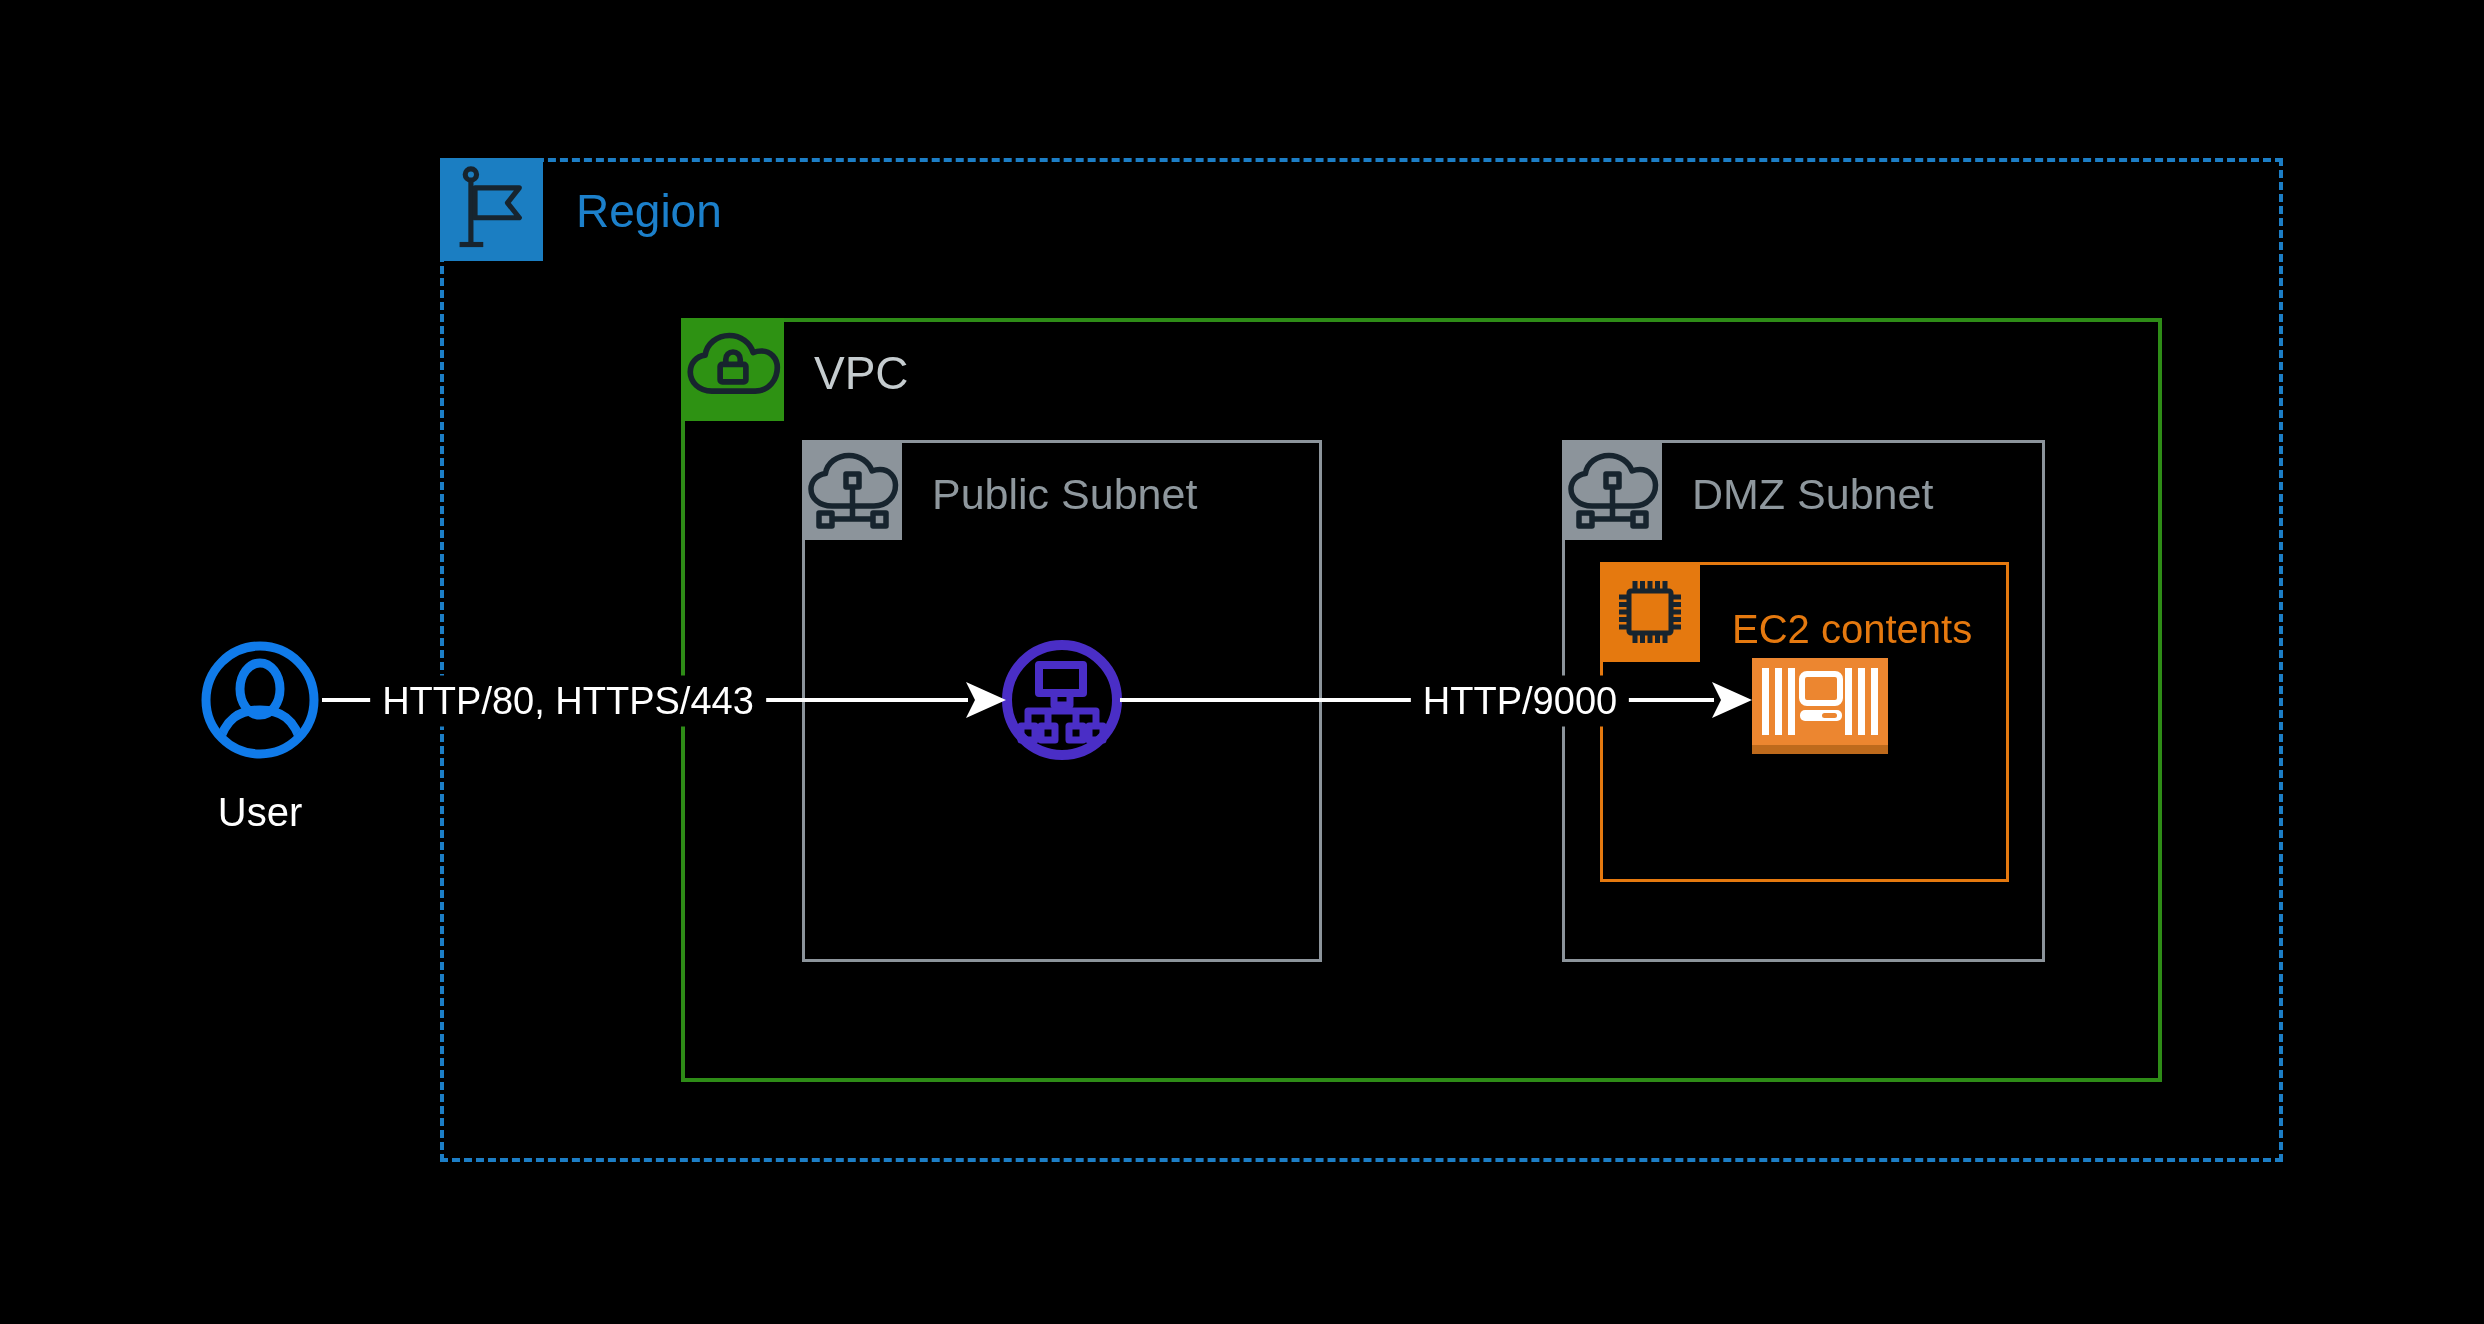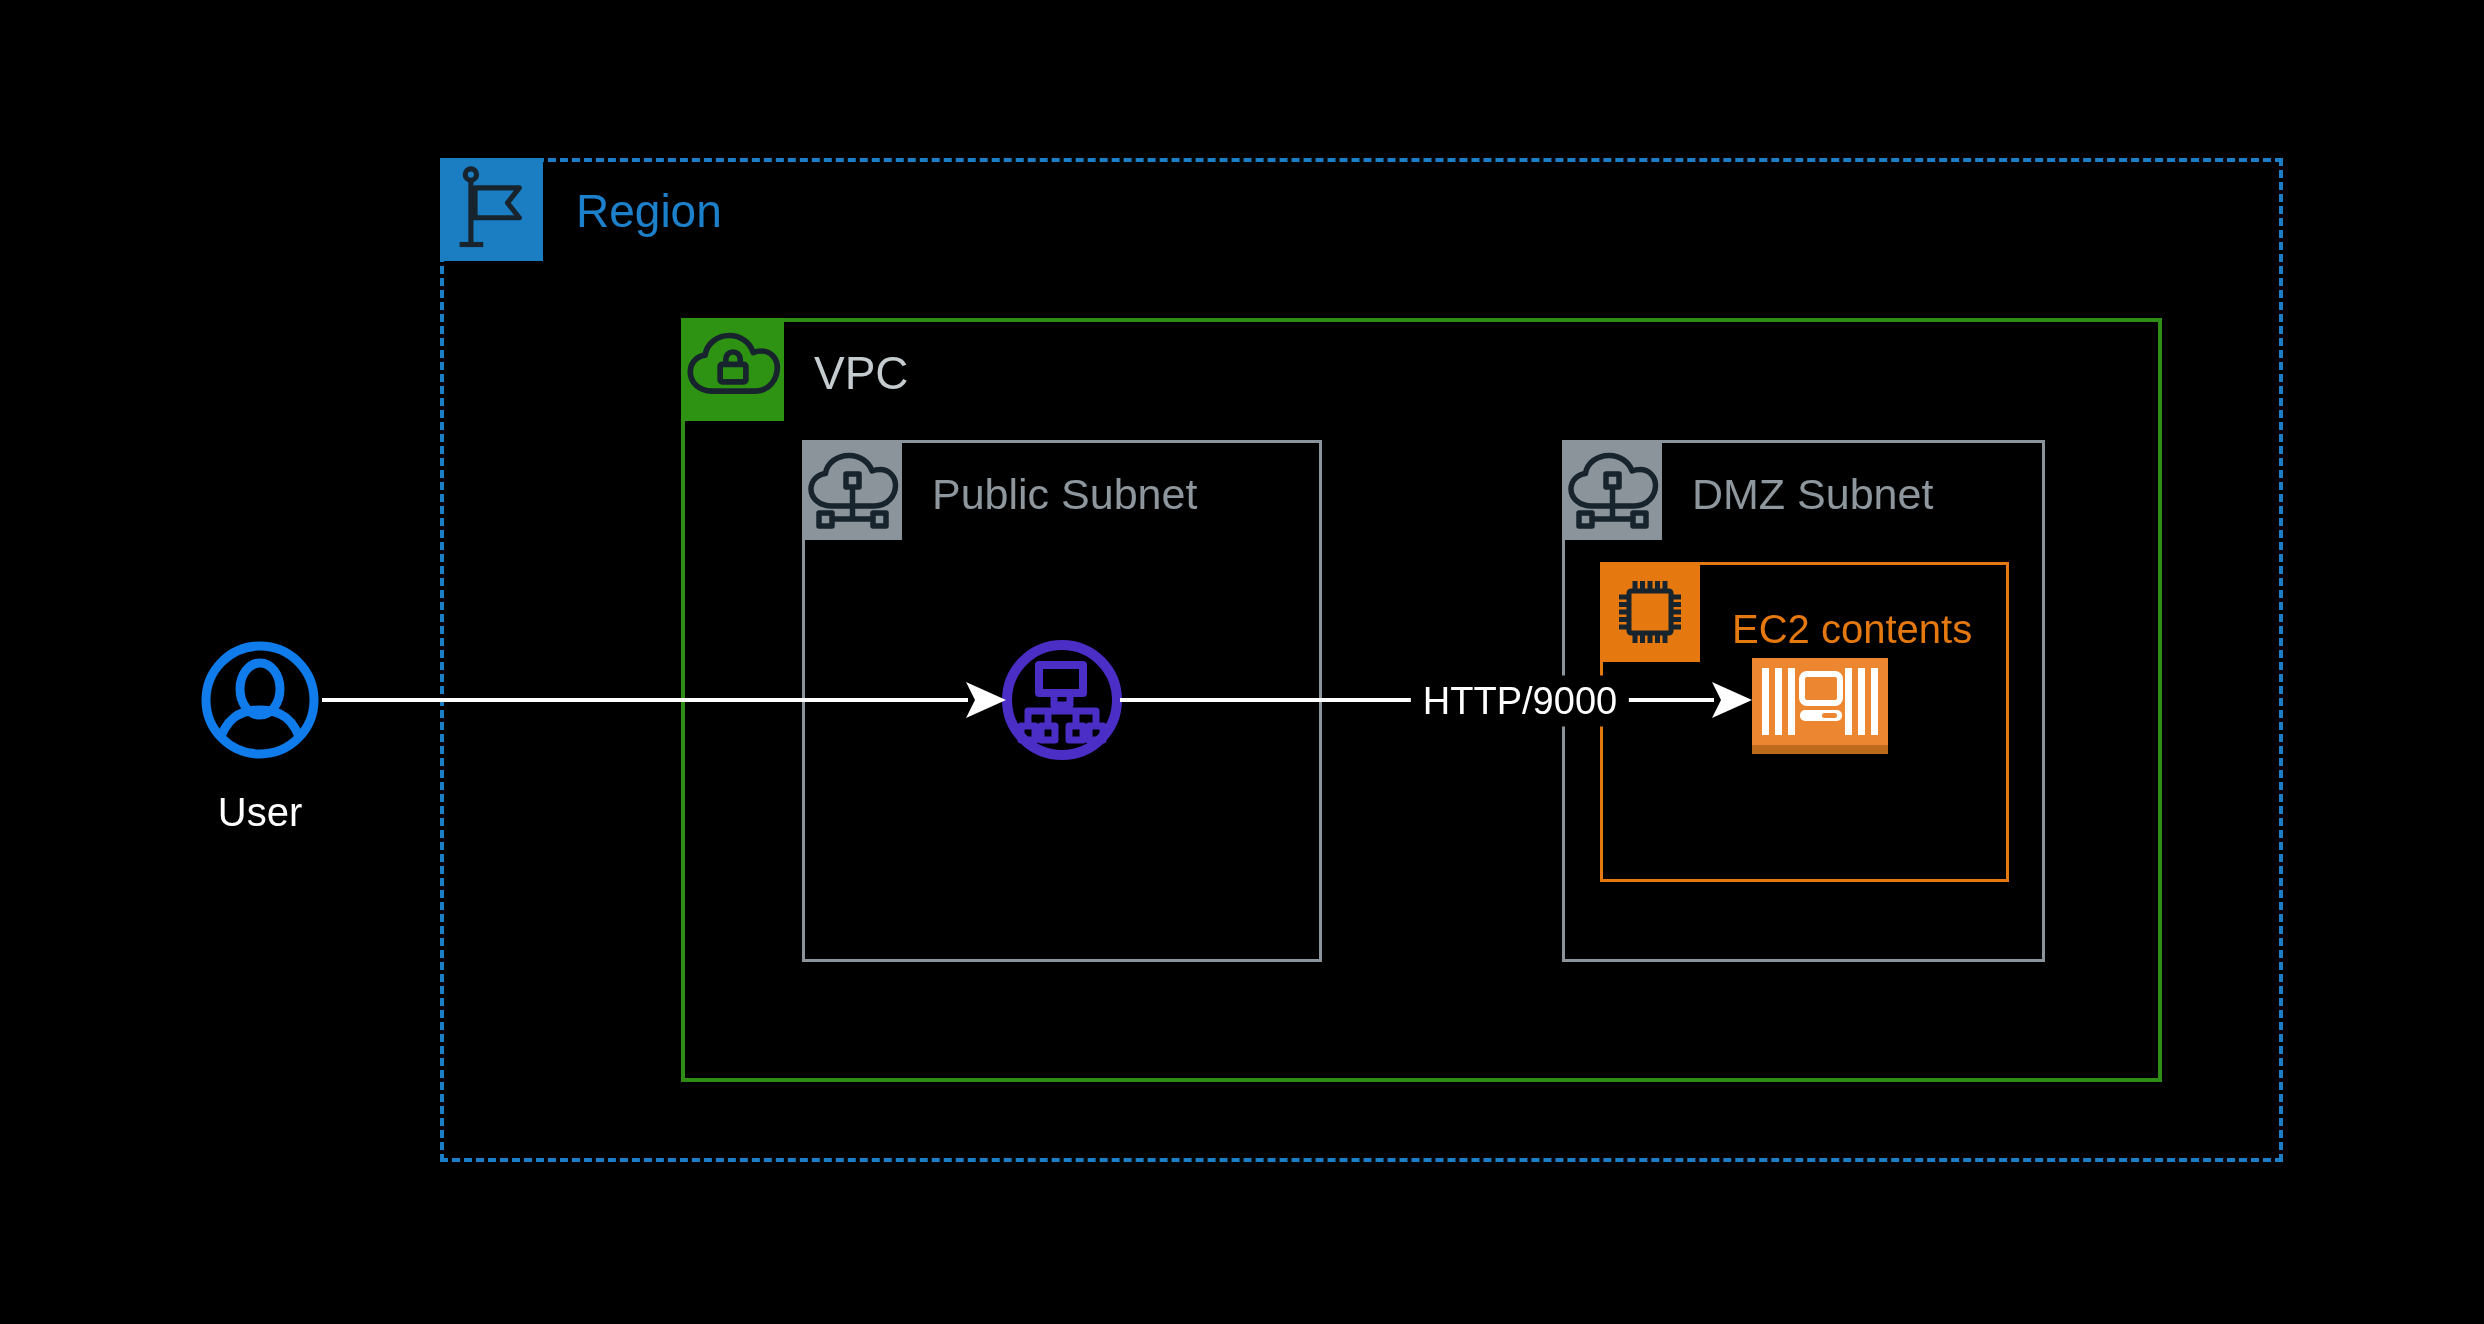--- a/index.html
+++ b/index.html
@@ -135,15 +135,16 @@
       <rect x="38" y="10" width="7" height="67" fill="#FFFFFF"></rect>
       <rect x="95" y="10" width="7" height="67" fill="#FFFFFF"></rect>
       <rect x="108" y="10" width="7" height="67" fill="#FFFFFF"></rect>
       <rect x="121" y="10" width="7" height="67" fill="#FFFFFF"></rect>
       <rect x="52" y="16" width="38" height="29" rx="5" fill="none" stroke="#FFFFFF" stroke-width="6"></rect>
       <rect x="50" y="52" width="42" height="11" rx="5" fill="#FFFFFF"></rect>
       <rect x="72" y="55" width="15" height="5" rx="2.5" fill="#EC8630"></rect>
     </svg>
   </div>
 
+  <div class="arrow-label" style="left:568px;top:701px;">HTTP/80, HTTPS/443</div>
   <div class="arrow-label" style="left:1520px;top:701px;">HTTP/9000</div>
 
 </div>
 
 </body></html>

